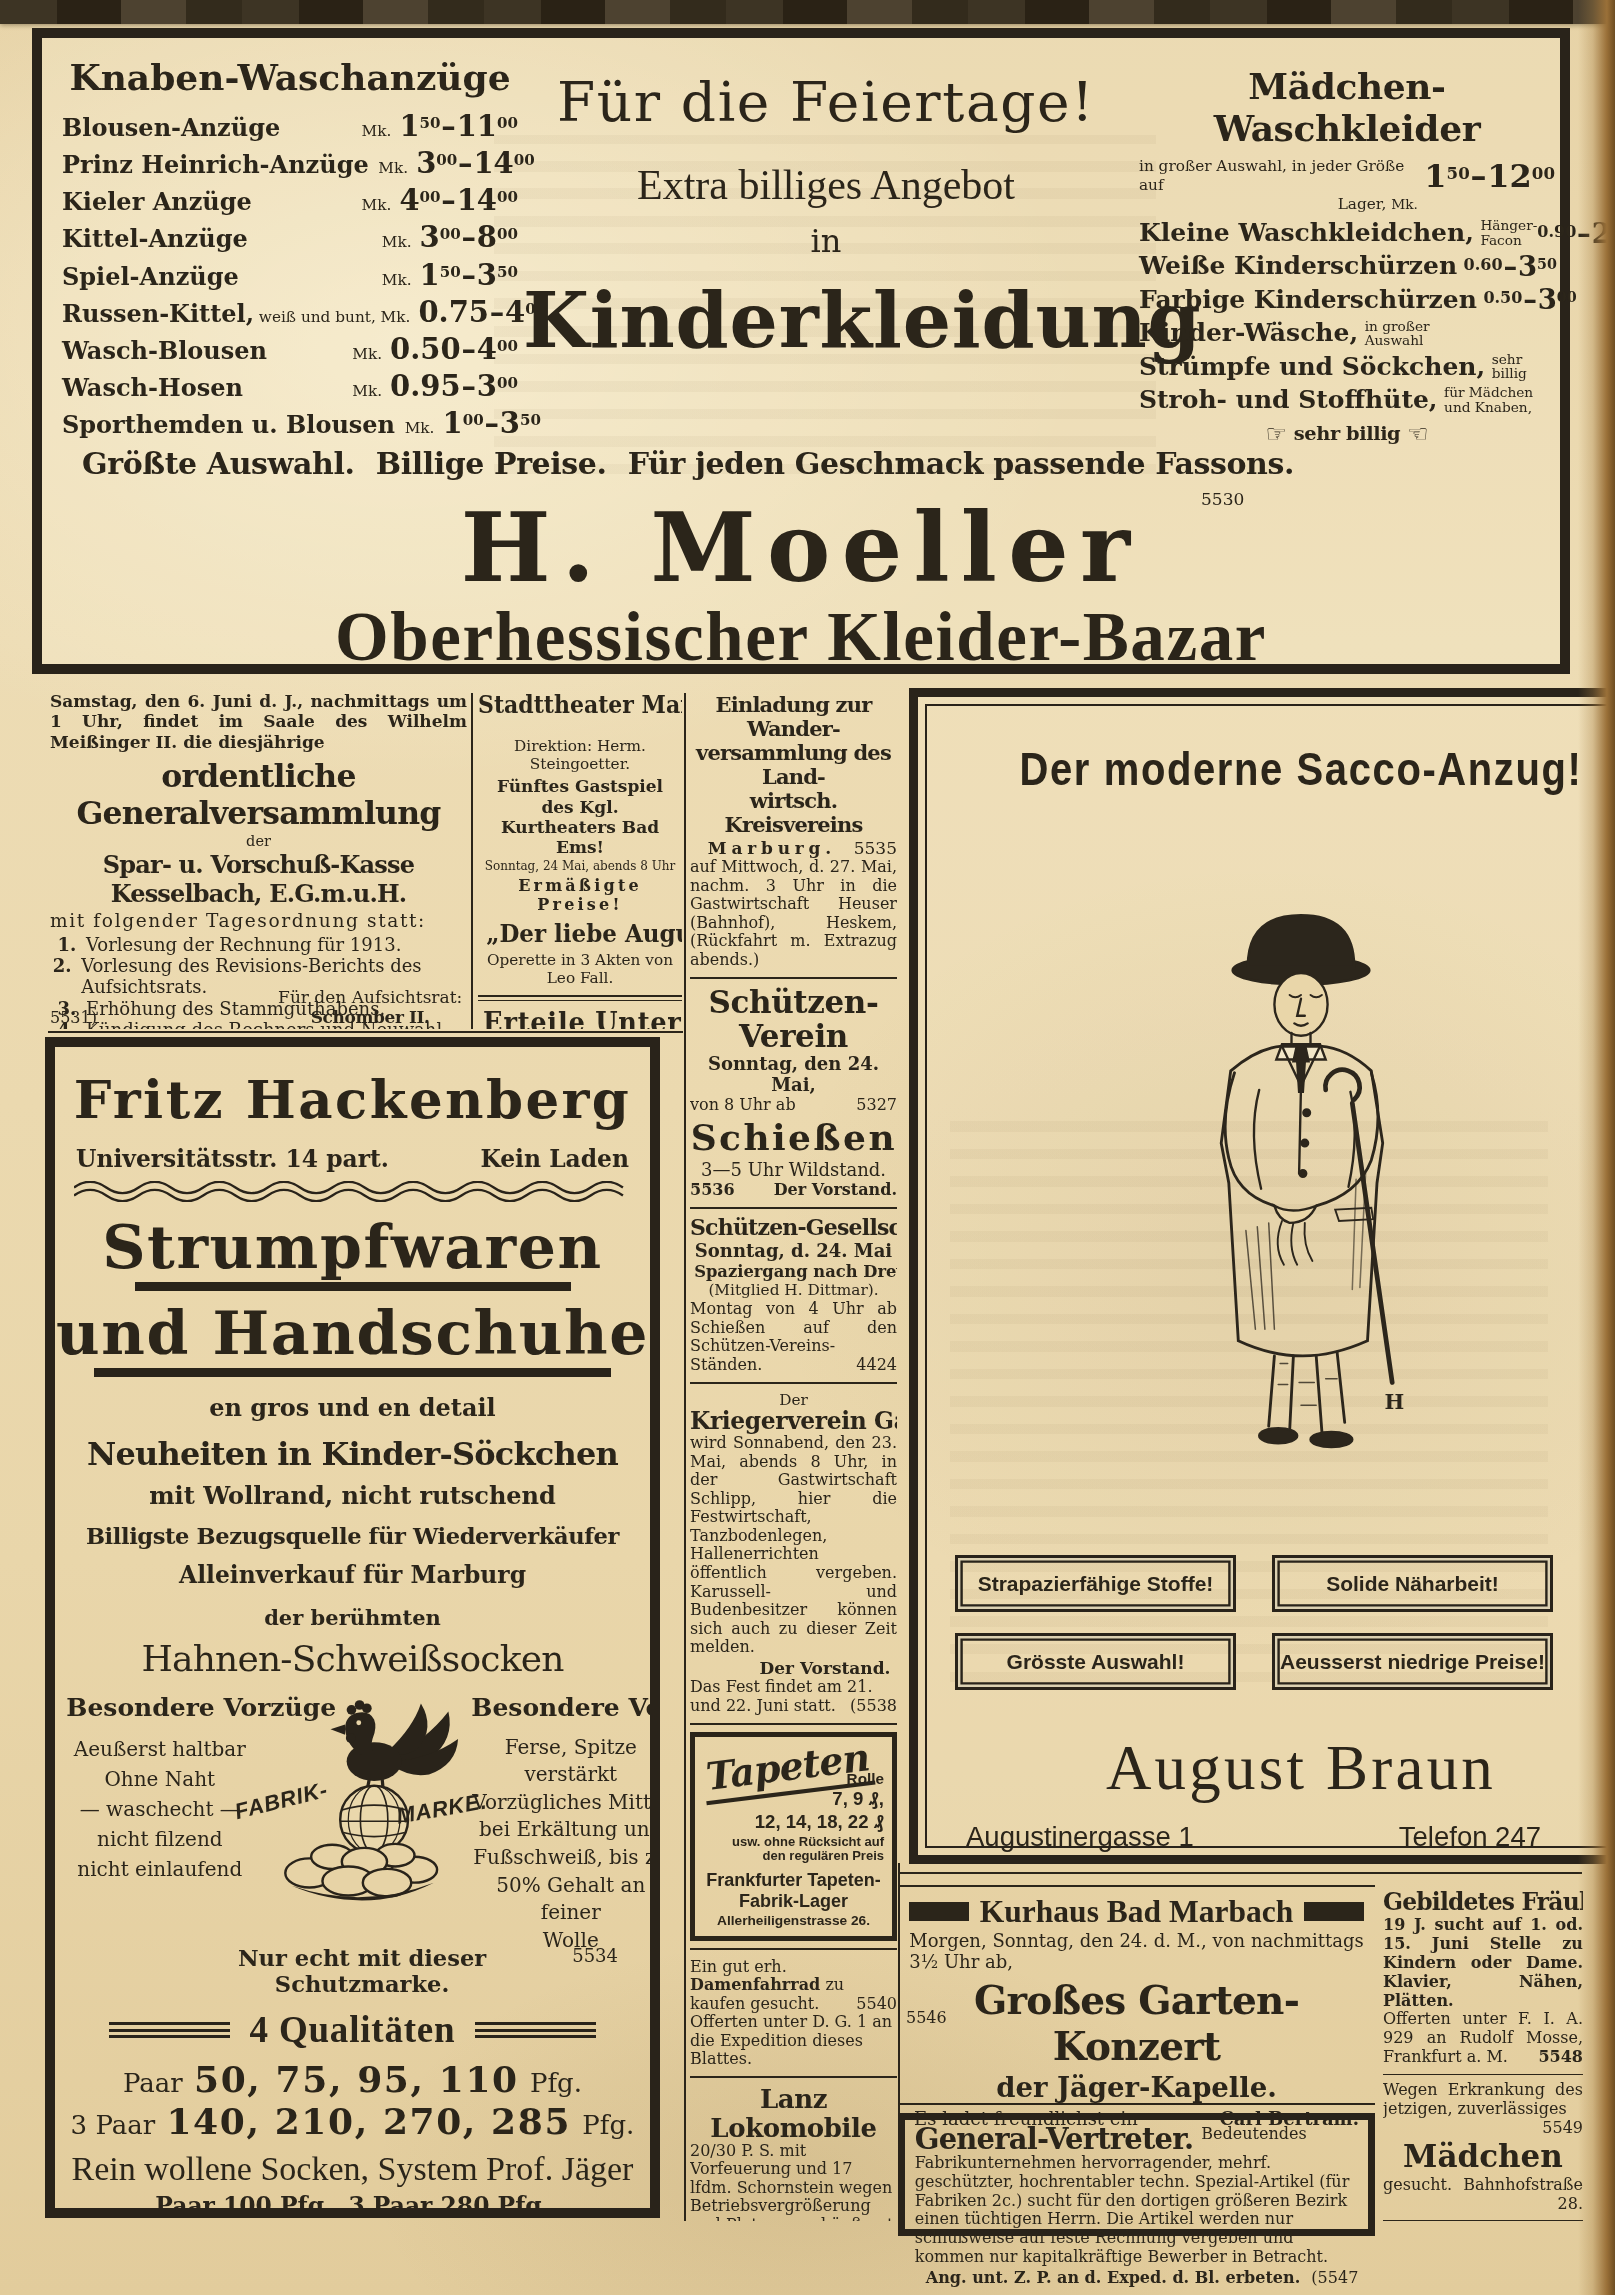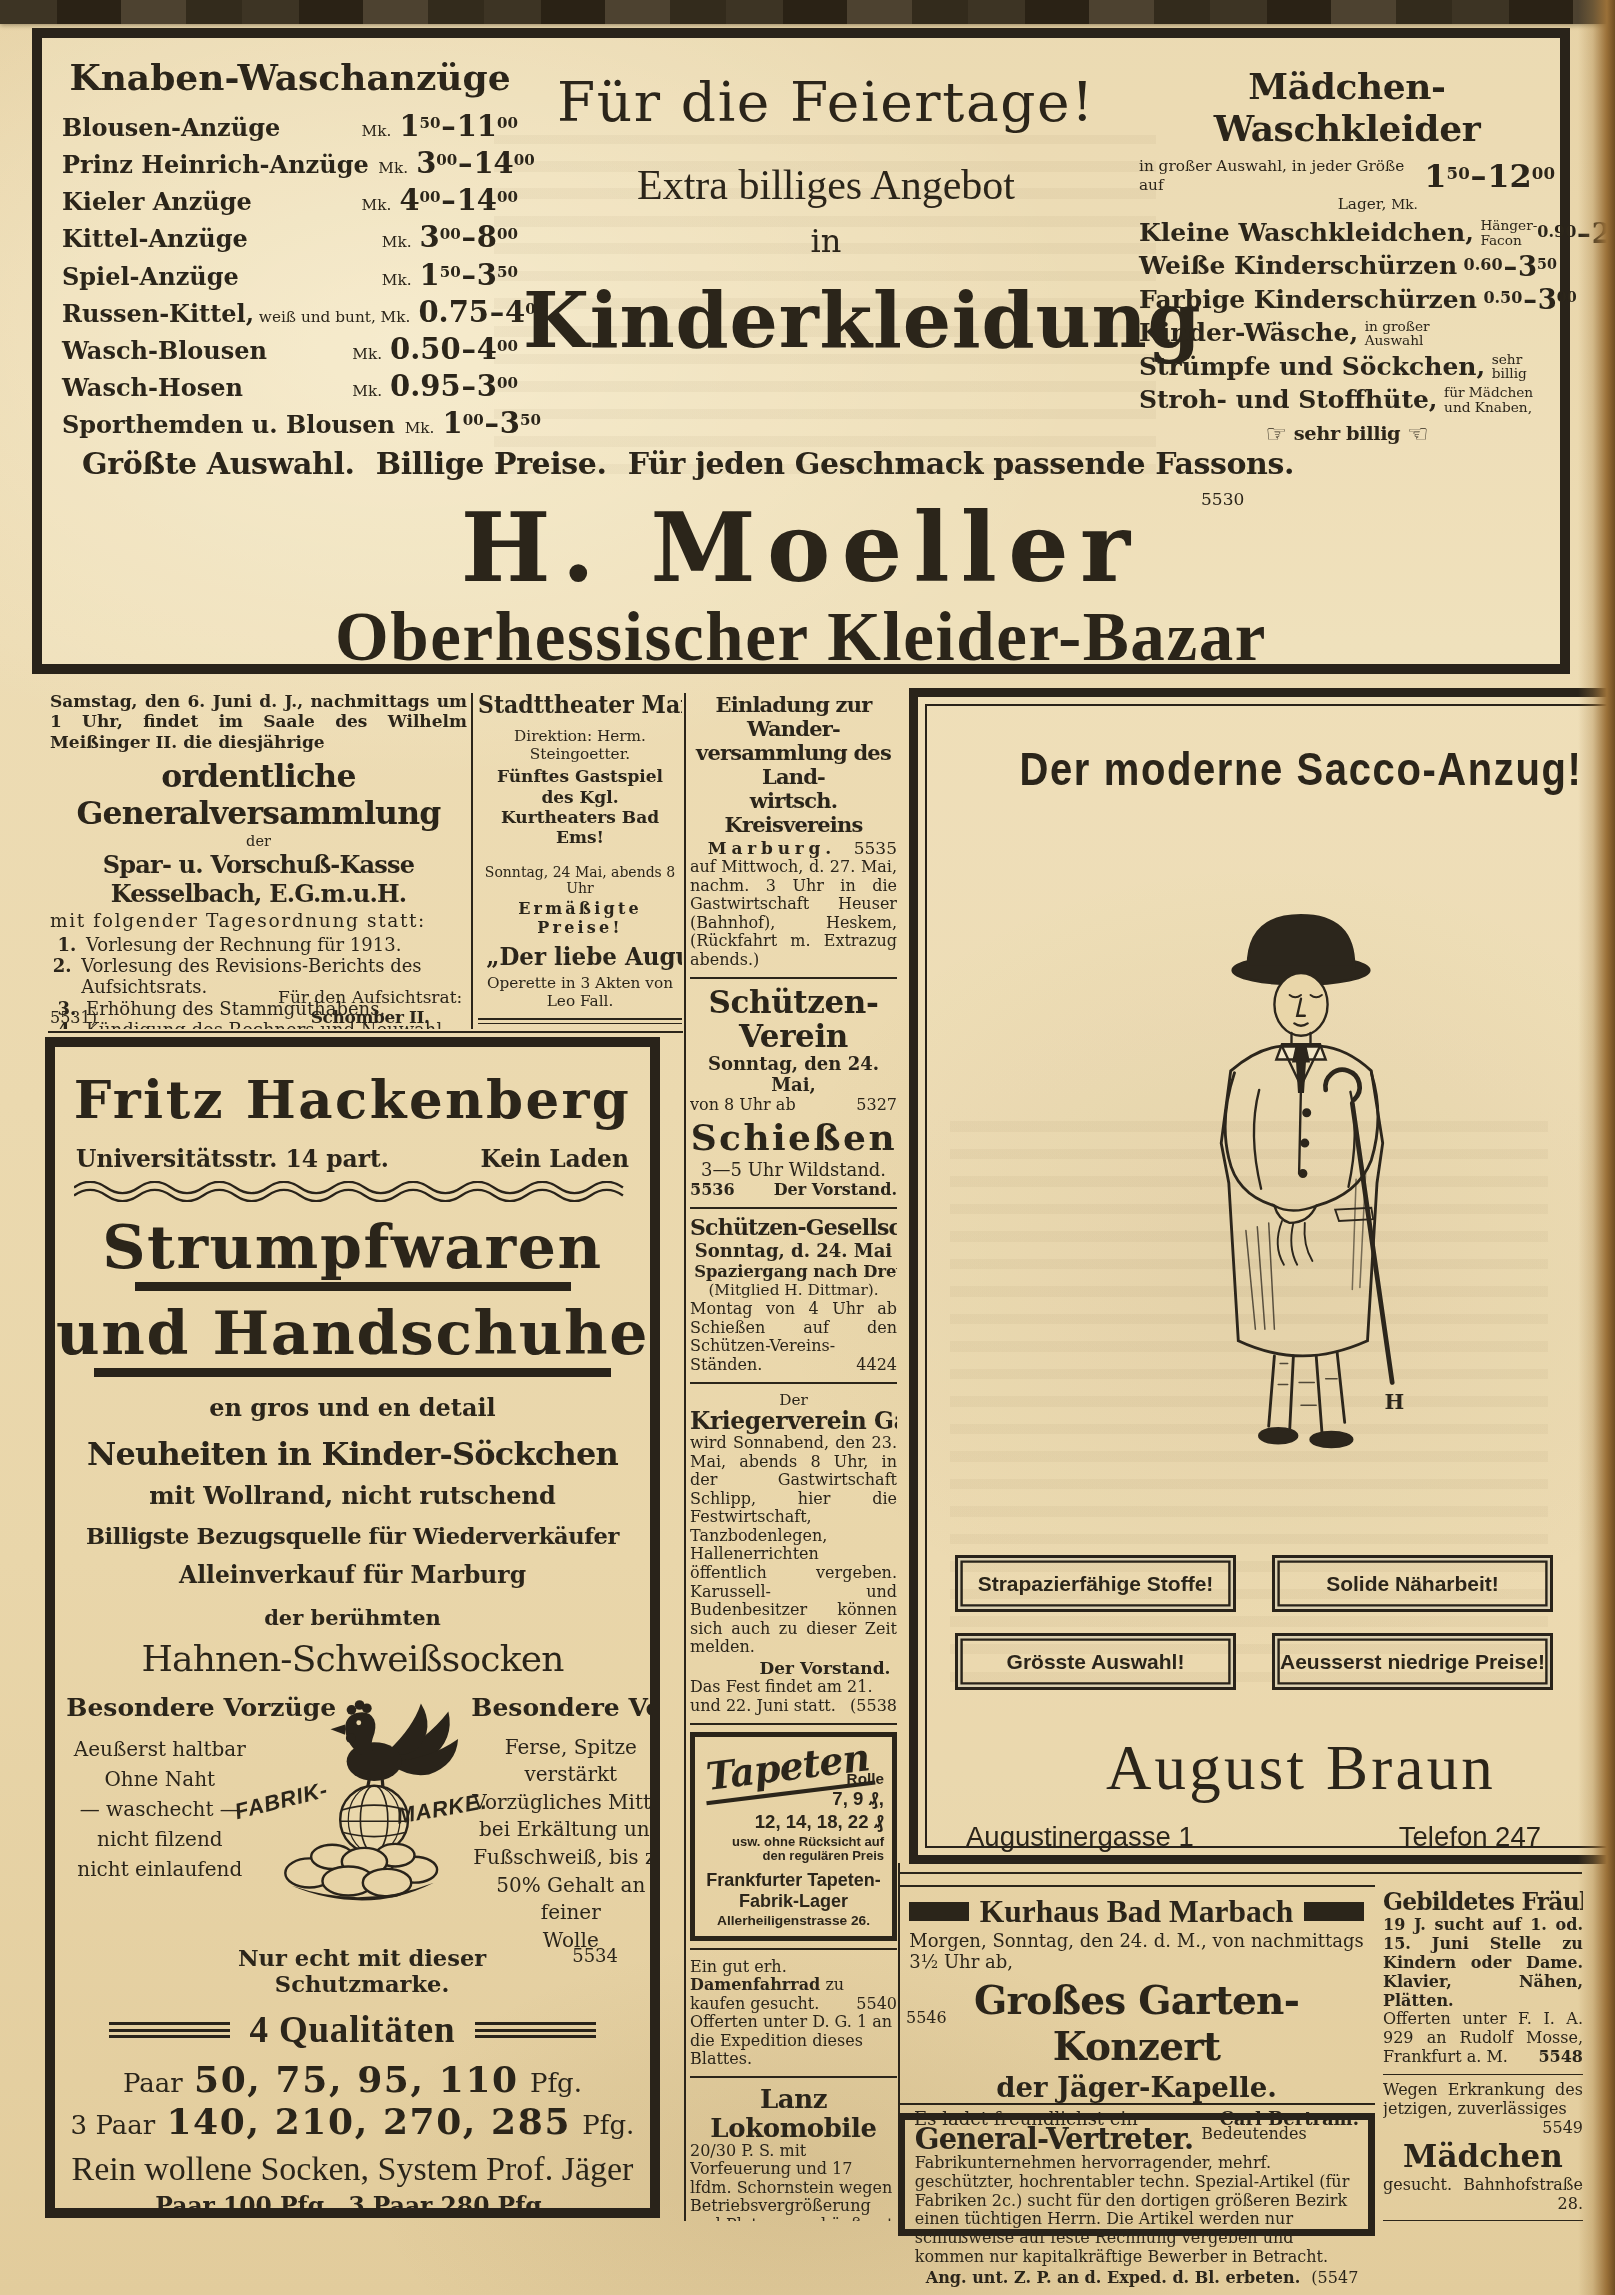--- a/index.html
+++ b/index.html
@@ -64,23 +64,23 @@
   .genvers .der{text-align:center;font-size:14.5px}
   .genvers .org{font-size:24px;font-weight:bold;text-align:center;letter-spacing:-0.8px;margin:1.6px 0}
   .genvers .aintro{font-size:18.6px;letter-spacing:1.6px;margin:1.6px 0 3.2px}
   .arow{display:flex;font-size:18px;line-height:1.18}
   .arow .n{width:36px;text-align:right;padding-right:9.7px;font-weight:bold}
   .genvers .signs{position:absolute;right:4.8px;bottom:1.6px;text-align:center}
   .genvers .no{position:absolute;left:0;bottom:1.6px;font-size:16px}
 
   .col2{position:absolute;left:478px;top:691px;width:204px;height:338px;overflow:hidden;text-align:center}
   .col2 .t1{font-size:23.4px;font-weight:bold;transform:scaleX(.94);transform-origin:left;white-space:nowrap}
-  .col2 .dir{font-size:15.3px;margin-top:8px}
+  .col2 .dir{font-size:15.3px;margin-top:18px}
   .col2 .gast{font-size:17px;font-weight:bold;line-height:1.2;margin-top:3.2px}
-  .col2 .date{font-size:14px;margin-top:16px}
+  .col2 .date{font-size:12px;margin-top:1px}
   .col2 .preise{font-size:16px;font-weight:bold;letter-spacing:3.2px;margin-top:3.2px}
   .col2 .piece{font-size:25px;font-weight:bold;margin-top:4.8px;white-space:nowrap;transform:scaleX(.92);transform-origin:center}
   .col2 .piecesub{font-size:15.3px;margin-top:3.2px}
   .col2 .sep2{border-top:2.4px solid #2b251a;border-bottom:1.6px solid #2b251a;height:5.7px;margin:8px 0 6.5px}
   .col2 .t2{font-size:27px;font-weight:bold;letter-spacing:0.8px;white-space:nowrap;transform:scaleX(.95);transform-origin:center}
 
   .col3{position:absolute;left:690px;top:693px;width:207px;height:1528px;overflow:hidden;font-size:16px}
   .col3 .sep{border-top:2.4px solid #2b251a;margin:7.3px 0}
   .col3 .h3{font-weight:bold;text-align:center;line-height:1.08}
   .einl .tl{font-size:21px;font-weight:bold;text-align:center;line-height:1.14;letter-spacing:-0.8px}

